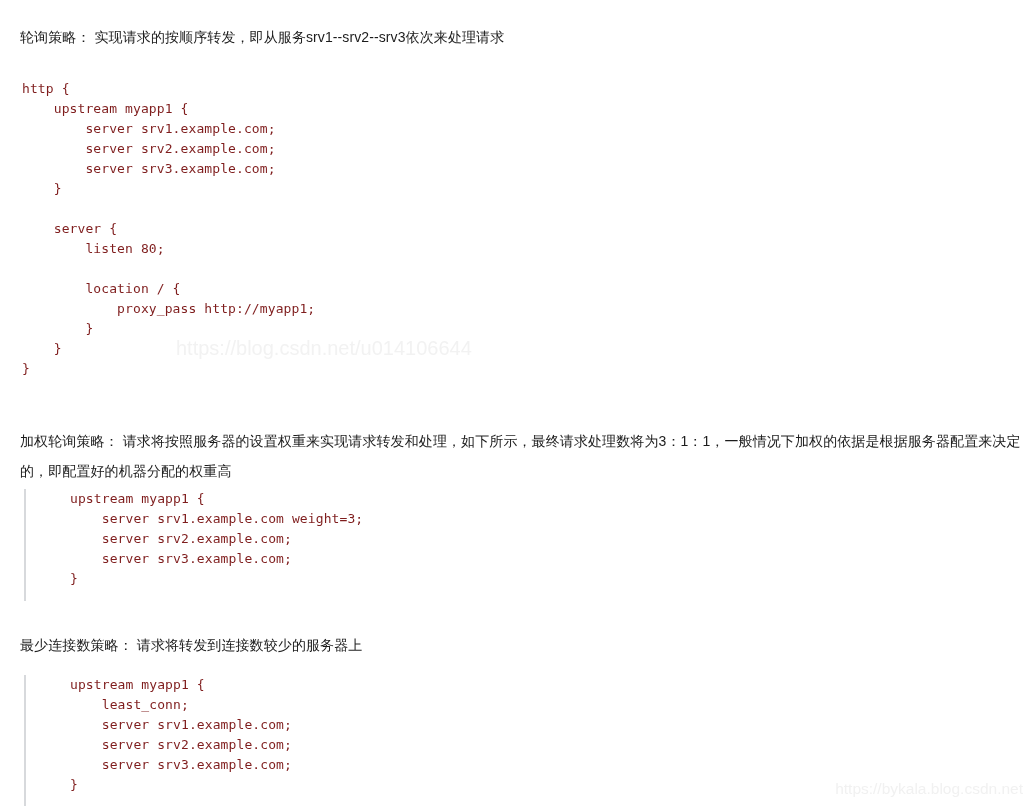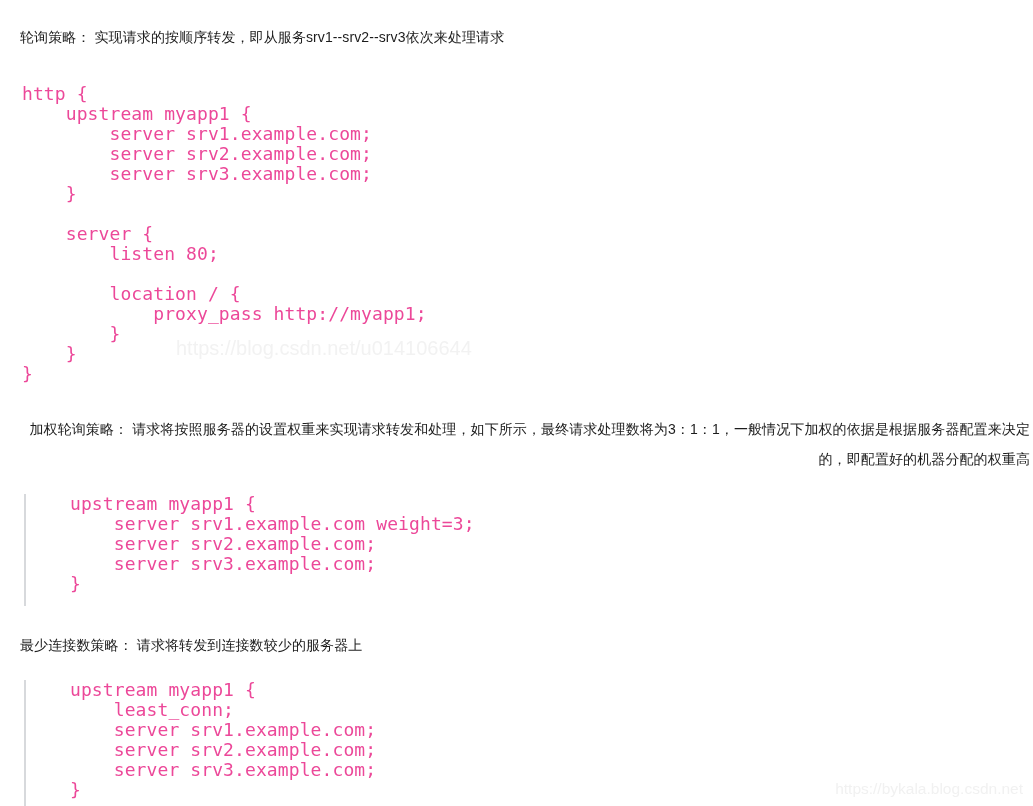--- a/index.html
+++ b/index.html
@@ -26,30 +26,30 @@
   .para {
     position: absolute;
     left: 20px;
     font-size: 14px;
     line-height: 30px;
     color: #1c1c1c;
     white-space: pre-wrap;
     letter-spacing: 0.1px;
   }
   .para.p1 { top: 8px;   width: 1000px; }
-  .para.p2 { top: 400px; width: 1010px; text-align: right; }
+  .para.p2 { top: 412px; width: 1010px; }
   .para.p3 { top: 616px; width: 900px; }
 
   
   .code-block {
     position: absolute;
     font-family: "DejaVu Sans Mono", "Liberation Mono", monospace;
-    font-size: 18px;
+    font-size: 13px;
     line-height: 20px;
-    color: #ec4899;
+    color: #7f1d1d;
     white-space: pre;
     letter-spacing: 0.1px;
   }
   .code-block.cb1 {
     left: 22px;
     top: 66px;
   }
   .code-block.cb2 {
     left: 24px;
     top: 476px;

